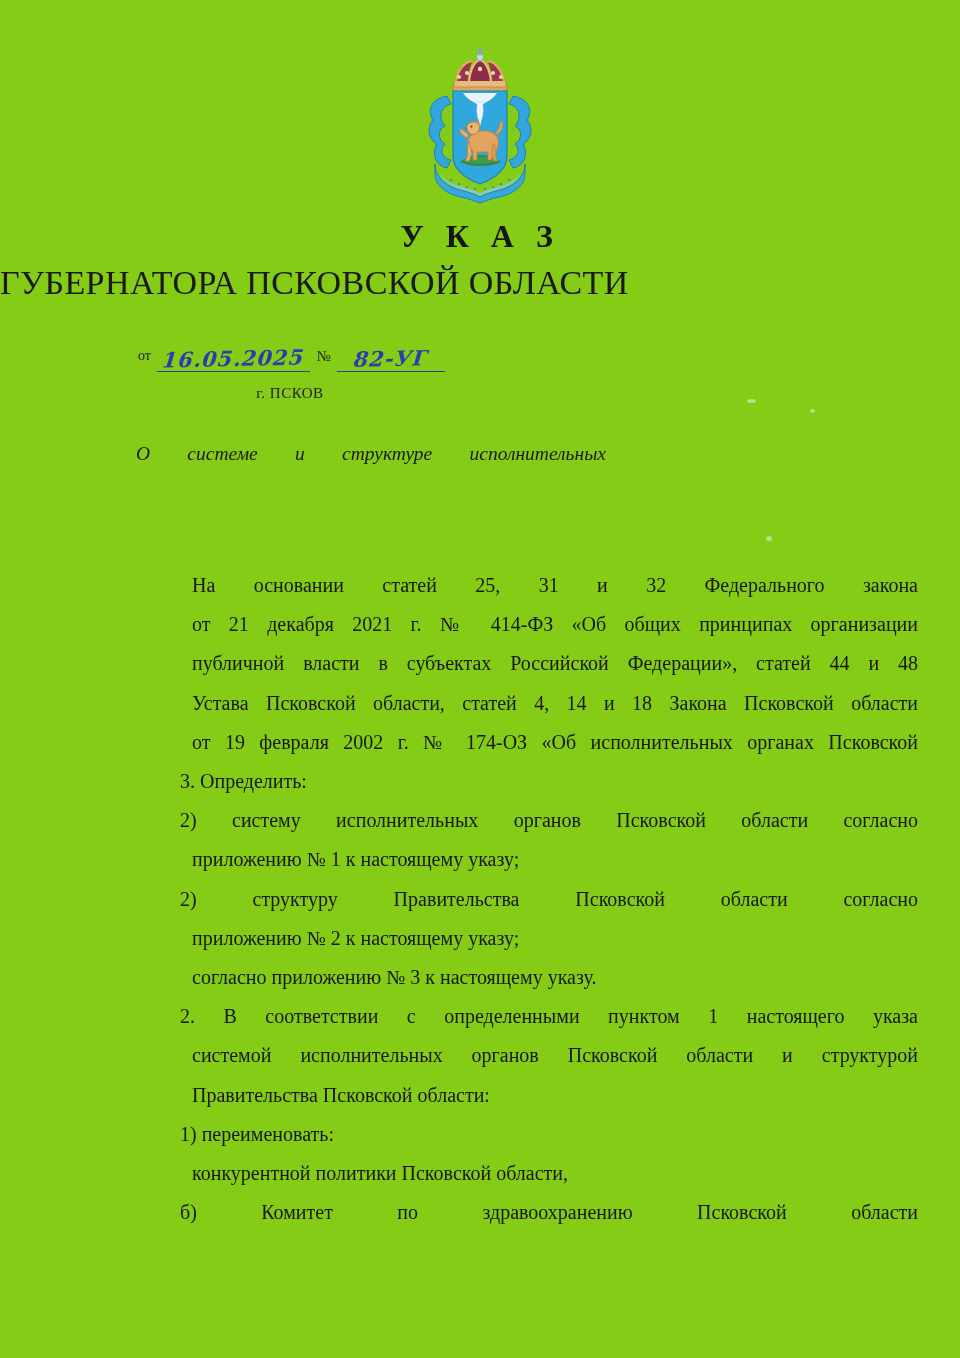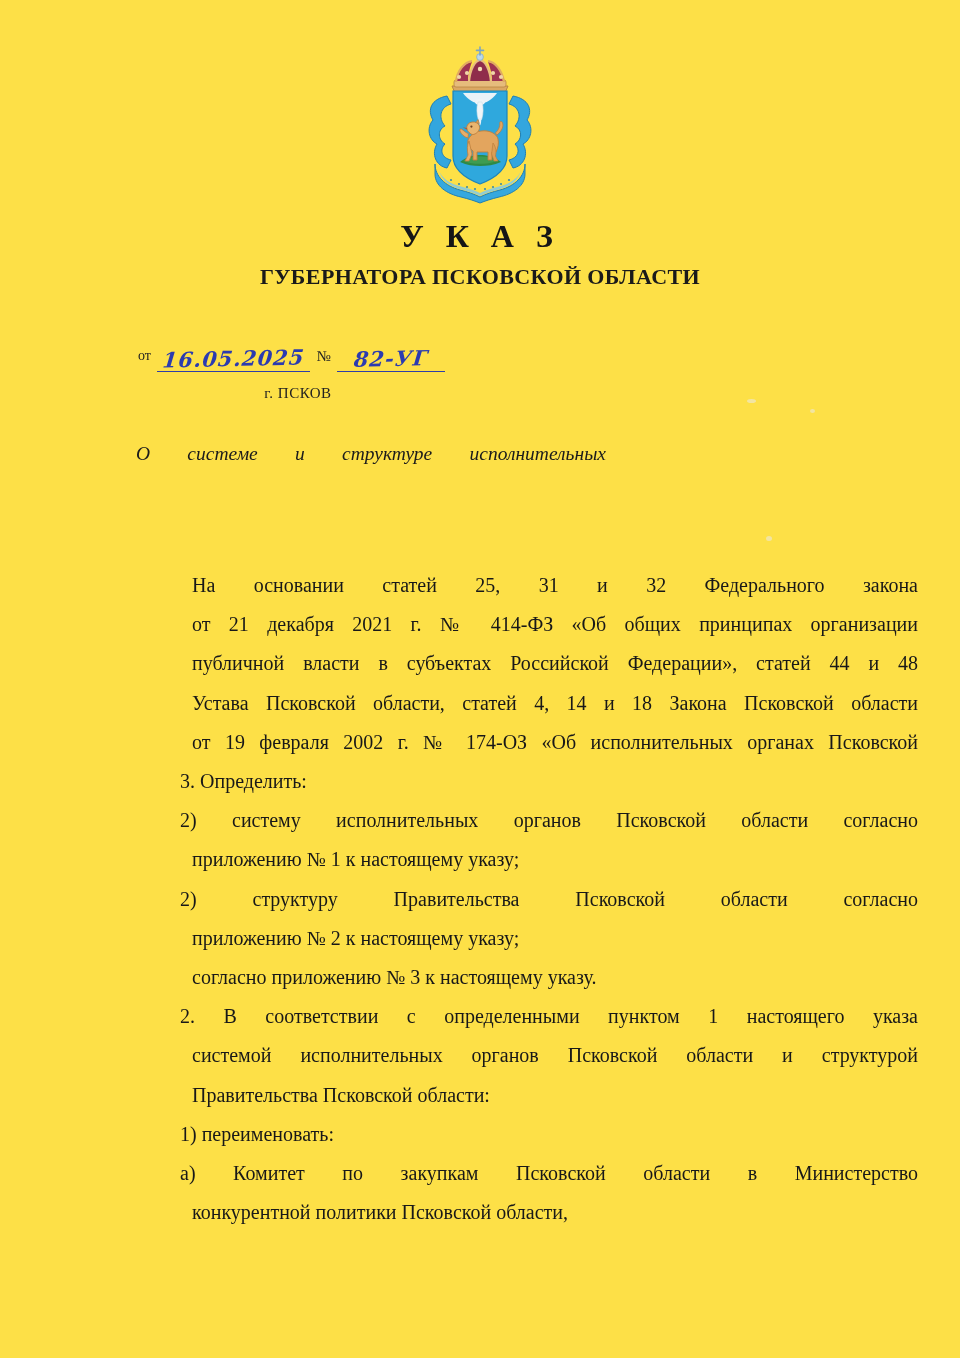--- a/index.html
+++ b/index.html
@@ -13,21 +13,21 @@
     height: 1358px;
     position: relative;
     overflow: hidden;
     font-family: "Liberation Serif", "DejaVu Serif", serif;
     color: #1c1c1c;
   }
 
   .page {
     position: absolute;
     inset: 0;
-    background: #fde047;
+    background: #84cc16;
     overflow: hidden;
   }
 
   
   .scan-speck {
     position: absolute;
     background: #e9e9ec;
     border-radius: 50%;
     opacity: .55;
     pointer-events: none;
@@ -51,23 +51,23 @@
     text-align: center;
     font-size: 32px;
     font-weight: 700;
     letter-spacing: 7px;
     color: #161616;
   }
   .doc-subtitle {
     position: absolute;
     top: 264px;
     left: 0; right: 0;
-    text-align: center;
-    font-size: 22px;
-    font-weight: 700;
+    text-align: left;
+    font-size: 34px;
+    font-weight: 400;
     letter-spacing: 0.4px;
     color: #1a1a1a;
   }
 
   
   .reg-line {
     position: absolute;
     top: 348px;
     left: 138px;
     display: flex;
@@ -97,21 +97,21 @@
     transform: skewX(-7deg) rotate(-1.2deg);
   }
   .reg-no-symbol {
     font-size: 15px;
     padding-bottom: 3px;
   }
 
   .city {
     position: absolute;
     top: 385px;
-    left: 138px;
+    left: 130px;
     width: 320px;
     text-align: center;
     font-size: 15px;
     letter-spacing: 0.5px;
     color: #222;
   }
 
   
   .subject {
     position: absolute;
@@ -302,20 +302,22 @@
       <span class="jl ind-sm">2. В соответствии с определенными пунктом 1 настоящего указа</span>
       <span class="jl">системой исполнительных органов Псковской области и структурой</span>
       <span class="jl last">Правительства Псковской области:</span>
     </p>
 
     <p class="para">
       <span class="jl last ind-sm">1) переименовать:</span>
     </p>
 
     <p class="para">
-      <span class="jl ind-sm">а) Комитет по закупкам Псковской области в Министерство</span>
       <span class="jl last">конкурентной политики Псковской области,</span>
     </p>
 
+    <p class="para">
+      <span class="jl ind-sm">б) Комитет по здравоохранению Псковской области</span>
+    </p>
 
   </div>
 
 </div>
 
 </body></html>

